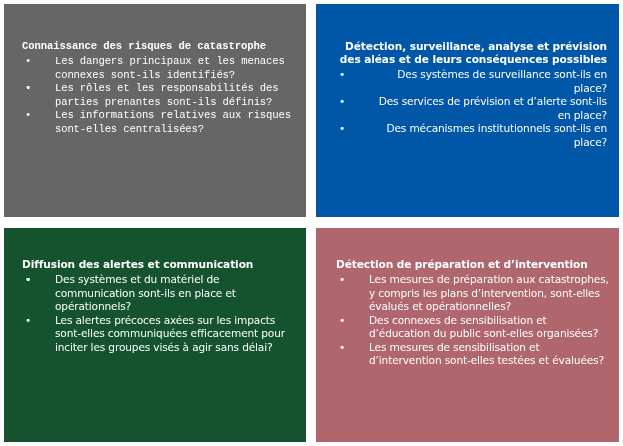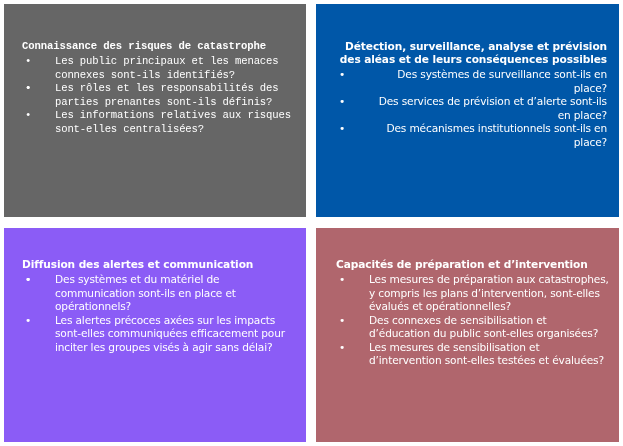--- a/index.html
+++ b/index.html
@@ -14,45 +14,45 @@
   ul { list-style: none; margin: 0; padding: 0; }
   li { position: relative; padding-left: 33px; font-size: 10.6px; line-height: 13.5px; letter-spacing: -0.15px; }
   li .bullet { position: absolute; left: 3px; top: 0; }
 </style>
 </head>
 <body>
 
 <div class="panel p1" style="background:#666666;font-family:Liberation Mono, monospace;">
   <div class="title">Connaissance des risques de catastrophe</div>
   <ul>
-    <li><span class="bullet">•</span><span>Les public principaux et les menaces connexes sont-ils identifiés?</span></li>
+    <li><span class="bullet">•</span><span>Les dangers principaux et les menaces connexes sont-ils identifiés?</span></li>
     <li><span class="bullet">•</span></li>
     <li><span class="bullet">•</span><span>Les rôles et les responsabilités des parties prenantes sont-ils définis?</span></li>
     <li><span class="bullet">•</span><span>Les informations relatives aux risques sont-elles centralisées?</span></li>
   </ul>
 </div>
 
 <div class="panel p2" style="background:#0057A8;text-align:right;">
   <div class="title">Détection, surveillance, analyse et prévision des aléas et de leurs conséquences possibles</div>
   <ul>
     <li><span class="bullet">•</span><span>Des systèmes de surveillance sont-ils en place?</span></li>
     <li><span class="bullet">•</span><span>Des services de prévision et d’alerte sont-ils en place?</span></li>
     <li><span class="bullet">•</span><span>Des mécanismes institutionnels sont-ils en place?</span></li>
   </ul>
 </div>
 
-<div class="panel p3" style="background:#8b5cf6;">
+<div class="panel p3" style="background:#14532d;">
   <div class="title">Diffusion des alertes et communication</div>
   <ul>
     <li><span class="bullet">•</span></li>
     <li><span class="bullet">•</span><span>Des systèmes et du matériel de communication sont-ils en place et opérationnels?</span></li>
     <li><span class="bullet">•</span><span>Les alertes précoces axées sur les impacts sont-elles communiquées efficacement pour inciter les groupes visés à agir sans délai?</span></li>
   </ul>
 </div>
 
 <div class="panel p4" style="background:#B0666D;">
-  <div class="title">Capacités de préparation et d’intervention</div>
+  <div class="title">Détection de préparation et d’intervention</div>
   <ul>
     <li><span class="bullet">•</span><span>Les mesures de préparation aux catastrophes, y compris les plans d’intervention, sont-elles évalués et opérationnelles?</span></li>
     <li><span class="bullet">•</span><span>Des connexes de sensibilisation et d’éducation du public sont-elles organisées?</span></li>
     <li><span class="bullet">•</span><span>Les mesures de sensibilisation et d’intervention sont-elles testées et évaluées?</span></li>
   </ul>
 </div>
 
 </body></html>

